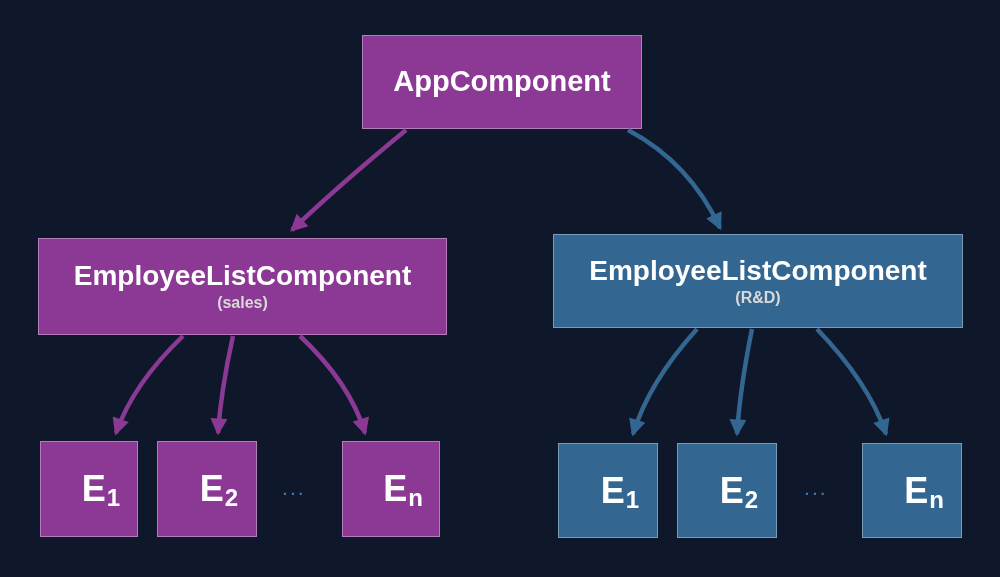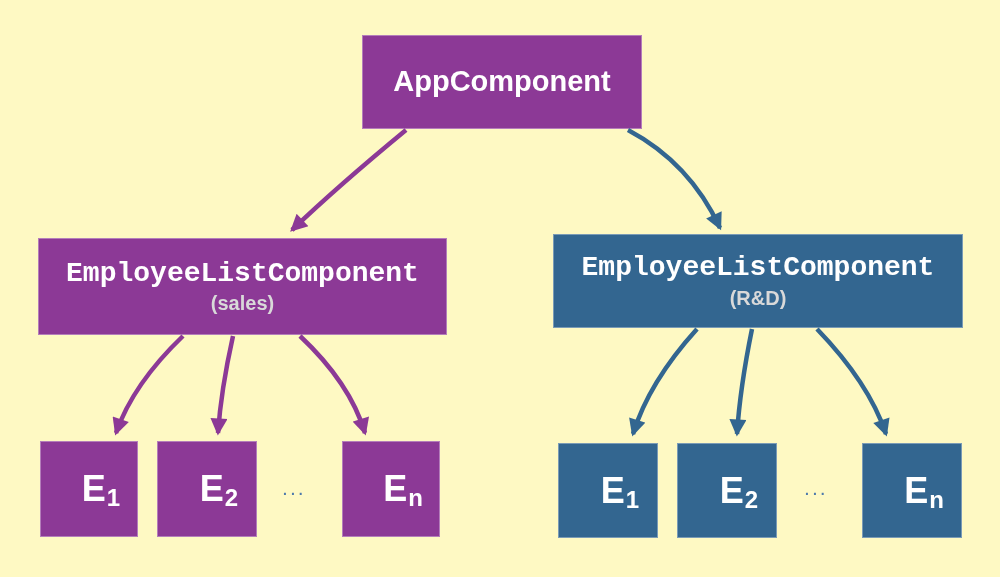--- a/index.html
+++ b/index.html
@@ -6,21 +6,21 @@
     --purple:#8c3996;
     --blue:#336690;
     --subtitle:#d9d9d9;
     --ellipsis:#4d7aac;
     --node-text:#ffffff;
   }
   html,body{margin:0;padding:0;background:#ffffff;}
   .canvas{
     position:relative;
     width:1000px;height:577px;
-    background:#fef9c3;
+    background:#0f172a;
     font-family:"Liberation Sans",sans-serif;
     overflow:hidden;
   }
   .arrows{
     position:absolute;left:0;top:0;width:1000px;height:577px;
     pointer-events:none;
   }
   .arrow{fill:none;stroke-width:4.5px;}
   .arrow.purple{stroke:var(--purple);}
   .arrow.blue{stroke:var(--blue);}
@@ -31,22 +31,22 @@
     display:flex;flex-direction:column;
     align-items:center;justify-content:center;
     box-sizing:border-box;
     color:var(--node-text);
     font-weight:bold;text-align:center;
     border:1px solid rgba(255,255,255,0.35);
   }
   .purple-box{background:var(--purple);}
   .blue-box{background:var(--blue);}
   .root-title{font-size:29px;line-height:1.1;}
-  .list-title{font-size:28px;line-height:1.15;font-family:Liberation Mono, monospace;}
-  .list-sub{font-size:20px;line-height:1.15;color:var(--subtitle);margin-top:2px;}
+  .list-title{font-size:28px;line-height:1.15;}
+  .list-sub{font-size:16px;line-height:1.15;color:var(--subtitle);margin-top:2px;}
   .e-label{font-size:36px;line-height:1;margin-left:24px;}
   .e-sub{font-size:24px;position:relative;top:5px;margin-left:1px;}
   .ellipsis{
     position:absolute;
     color:var(--ellipsis);
     font-weight:bold;font-size:14px;letter-spacing:4px;
     line-height:1;
   }
 </style>
 </head>

